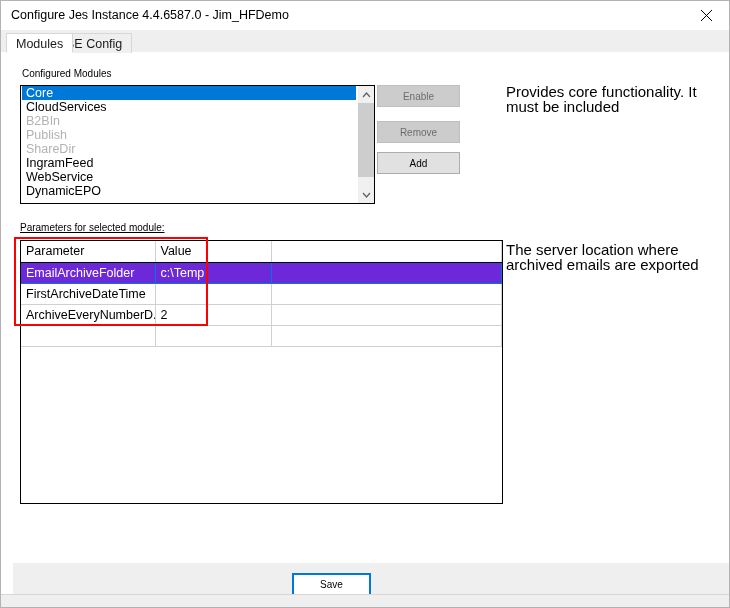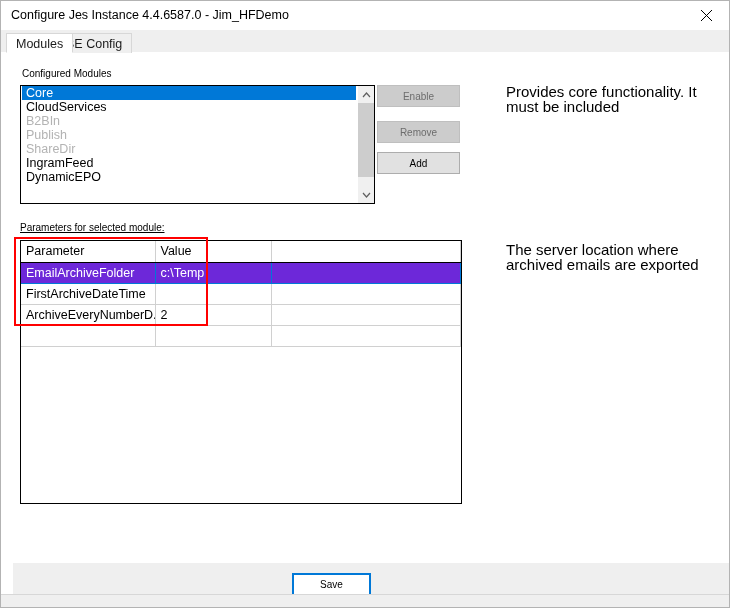--- a/index.html
+++ b/index.html
@@ -329,20 +329,23 @@
         <div class="list-item disabled">
           <span>Publish</span>
         </div>
         <div class="list-item disabled">
           <span>ShareDir</span>
         </div>
         <div class="list-item">
           <span>IngramFeed</span>
         </div>
         <div class="list-item">
+          <span>WebService</span>
+        </div>
+        <div class="list-item">
           <span>DynamicEPO</span>
         </div>
       </div>
 
       <div class="vscroll">
         <div class="vscroll-arrow up">
           <svg width="9" height="6" viewBox="0 0 9 6" aria-hidden="true">
             <polyline points="1,5 4.5,1 8,5" fill="none" stroke="#606060" stroke-width="1.2"></polyline>
           </svg>
         </div>
@@ -362,21 +365,21 @@
       <span>Remove</span>
     </button>
     <button class="btn" style="left:376px; top:100px; width:83px; height:22px;">
       <span>Add</span>
     </button>
 
     <div class="desc" style="left:505px; top:32px; width:205px;">Provides core functionality.  It must be included</div>
 
     <div class="field-label" style="left:19px; top:170px;text-decoration:underline;">Parameters for selected module:</div>
 
-    <div class="grid" style="left:19px; top:188px; width:442px; height:264px;">
+    <div class="grid" style="left:19px; top:188px; width:483px; height:264px;">
       <table class="grid-table">
         <thead>
           <tr>
             <th class="col-param">Parameter</th>
             <th class="col-value">Value</th>
             <th class="col-rest"></th>
           </tr>
         </thead>
         <tbody>
           <tr class="selected">

